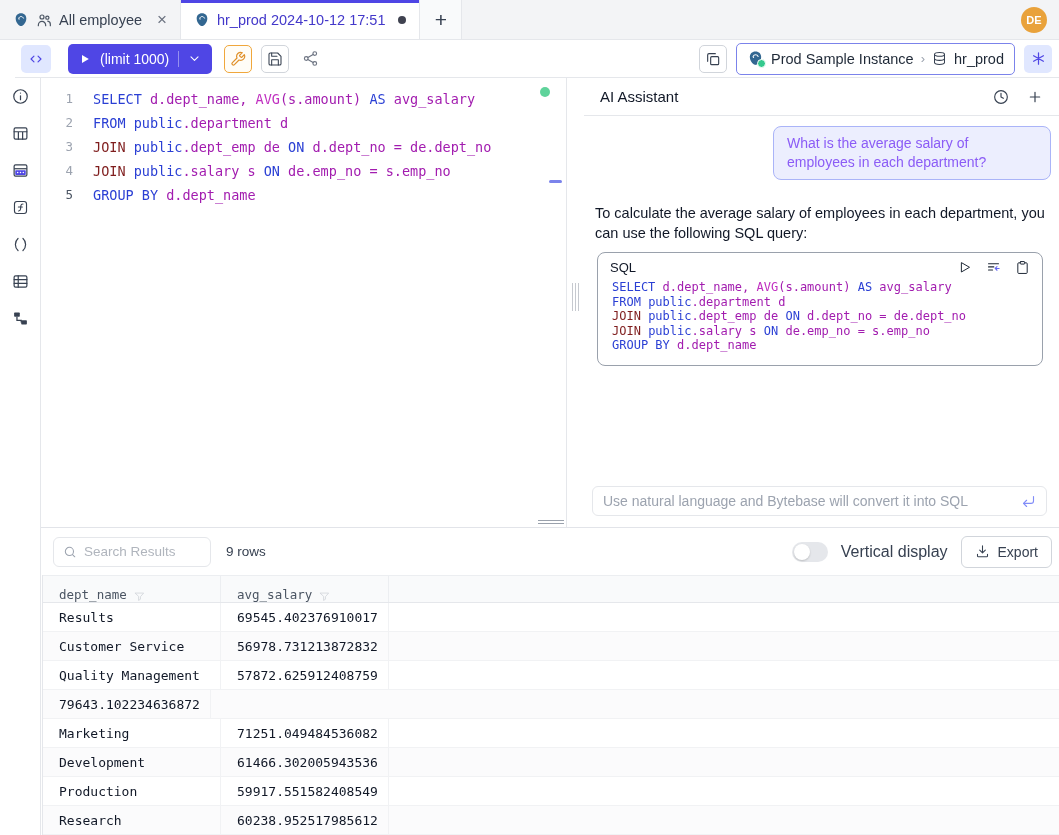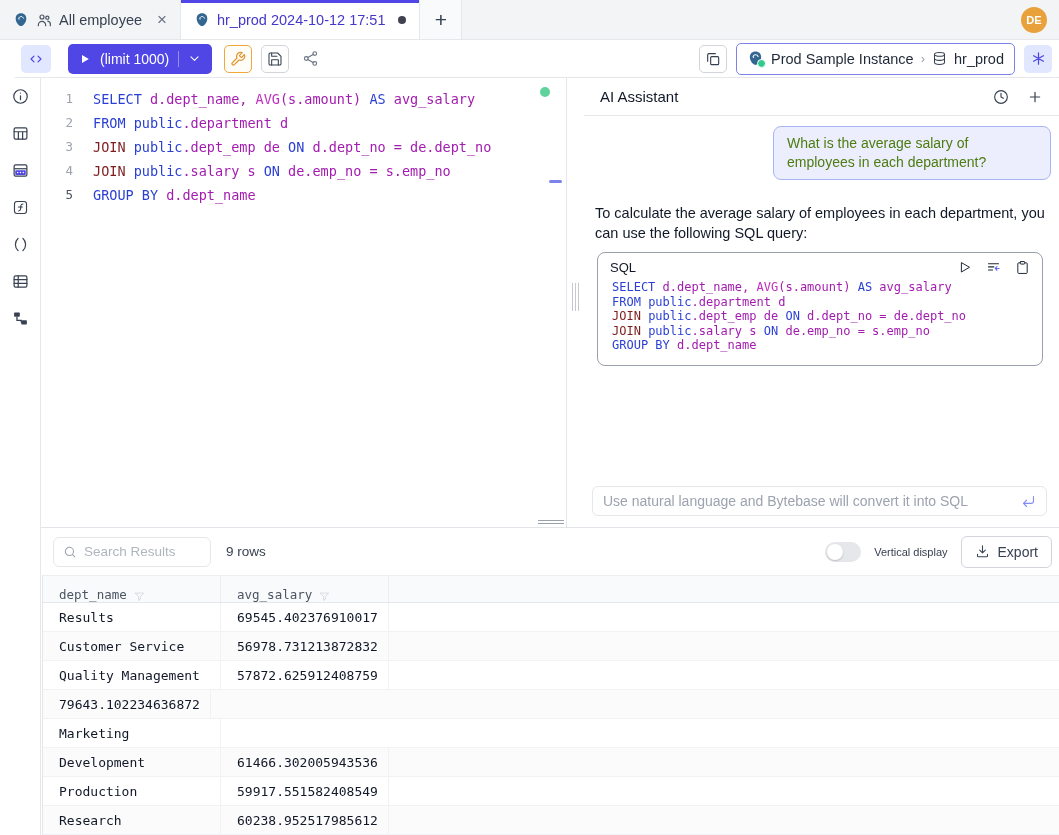--- a/index.html
+++ b/index.html
@@ -83,21 +83,21 @@
   
   .ai-panel{position:absolute;left:584px;top:78px;width:475px;height:449px;background:#fff;
             display:flex;flex-direction:column}
   .ai-header{height:38px;border-bottom:1px solid #e5e7eb;display:flex;align-items:center;
              padding:0 16px;flex:none}
   .ai-title{font-size:15px;font-weight:500;color:#111827}
   .ai-header-icons{margin-left:auto;display:flex;gap:18px;font-size:16px;color:#374151}
   .ai-header-icons .hic{cursor:pointer;display:flex}
   .ai-chat{flex:1;overflow:hidden;padding:10px 8px 0 8px}
   .user-bubble{margin-left:auto;width:278px;background:#eceefe;border:1px solid #aab4f8;
-               border-radius:8px;padding:7px 13px;font-size:14px;line-height:19px;color:#4d7c0f}
+               border-radius:8px;padding:7px 13px;font-size:14px;line-height:19px;color:#8b5cf6}
   .assistant-text{margin-top:23px;font-size:14.5px;line-height:20px;color:#111827;padding:0 3px}
   .ai-codeblock{margin:9px 8px 0 5px;border:1px solid #9aa1ac;border-radius:8px;background:#fff}
   .cb-header{display:flex;align-items:center;padding:7px 12px 1px 12px}
   .cb-label{font-size:13px;color:#111827}
   .cb-icons{margin-left:auto;display:flex;gap:14px;font-size:15px;color:#1f2937}
   .cb-icons .hic{cursor:pointer;display:flex}
   .cb-code{padding:4px 12px 12px 14px;font-family:"DejaVu Sans Mono","Liberation Mono",monospace;
            font-size:12px;line-height:14.5px}
   .cb-line{white-space:pre}
   .ai-input-row{flex:none;margin:0 12px 11px 8px;height:30px;border:1px solid #e5e7eb;
@@ -115,21 +115,21 @@
               align-items:center;padding:0 9px;gap:7px;color:#9ca3af}
   .search-box .sic{font-size:14px;display:flex}
   .search-box input{border:none;outline:none;width:100%;font-size:13.5px;color:#374151;
                     font-family:"Liberation Sans",sans-serif}
   .search-box input::placeholder{color:#b0b5bd}
   .rows-count{margin-left:15px;font-size:13.5px;color:#374151}
   .res-right{margin-left:auto;display:flex;align-items:center;gap:13px}
   .toggle{width:36px;height:20px;background:#e5e7eb;border-radius:10px;position:relative;cursor:pointer}
   .toggle::after{content:"";position:absolute;left:2px;top:2px;width:16px;height:16px;background:#fff;
                  border-radius:50%;box-shadow:0 1px 2px rgba(0,0,0,.18)}
-  .toggle-label{font-size:11px;color:#374151}
+  .toggle-label{font-size:16px;color:#374151}
   .export-btn{height:32px;border:1px solid #d1d5db;border-radius:6px;display:flex;align-items:center;
               gap:8px;padding:0 13px;font-size:14px;color:#374151;background:#fff;cursor:pointer}
   .export-btn .dic{font-size:15px;display:flex}
   .res-table{flex:1;border-left:1px solid #e5e7eb;margin-left:1px;overflow:hidden;
              font-family:"DejaVu Sans Mono","Liberation Mono",monospace}
   .t-head{display:flex;height:28px;background:#f9fafb;border-top:1px solid #eceef1;
           border-bottom:1px solid #e5e7eb;font-size:12.5px;color:#4b5563}
   .th{display:flex;align-items:flex-end;gap:7px;padding-left:16px;border-right:1px solid #eceef1;
       cursor:pointer}
   .th .funnel{color:#d1d5db;font-size:11px;display:flex}
@@ -481,20 +481,21 @@
             <div class="td col1">Quality Management</div>
             <div class="td col2">57872.625912408759</div>
             <div class="td colfill" style="border-right: none;"></div>
           </div>
           <div class="t-row">
             <div class="td col2">79643.102234636872</div>
             <div class="td colfill" style="border-right: none;"></div>
           </div>
           <div class="t-row">
             <div class="td col1">Marketing</div>
+            <div class="td col2">71251.049484536082</div>
             <div class="td colfill" style="border-right: none;"></div>
           </div>
           <div class="t-row">
             <div class="td col1">Development</div>
             <div class="td col2">61466.302005943536</div>
             <div class="td colfill" style="border-right: none;"></div>
           </div>
           <div class="t-row">
             <div class="td col1">Production</div>
             <div class="td col2">59917.551582408549</div>

